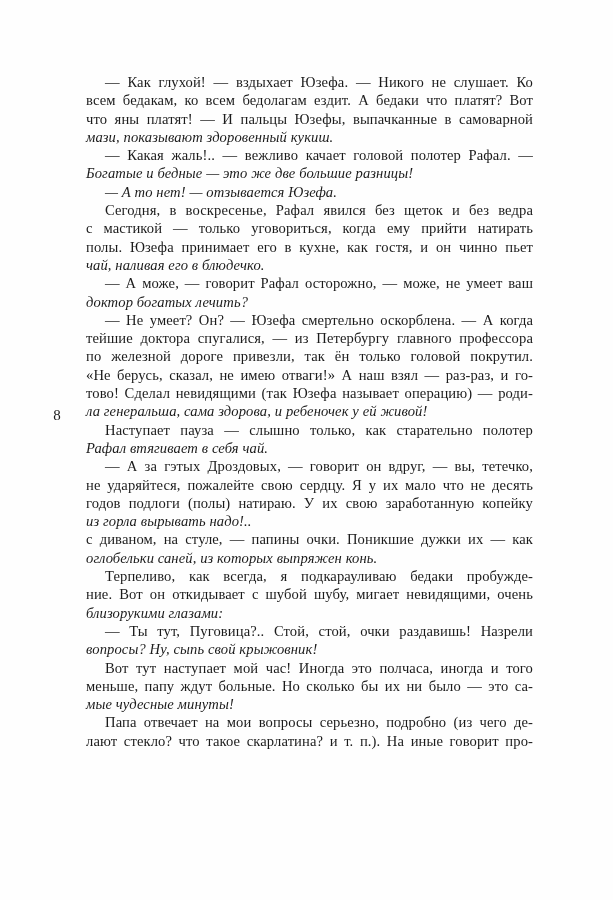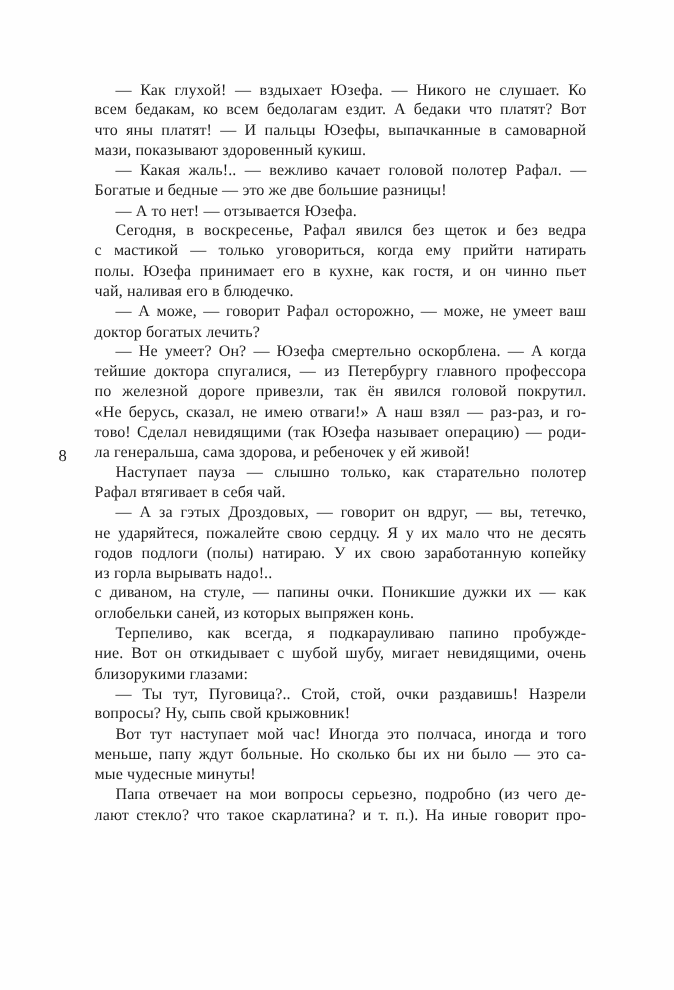--- a/index.html
+++ b/index.html
@@ -36,20 +36,21 @@
   }
   .line {
     text-align: justify;
     text-align-last: justify;
   }
   .line.first {
     text-indent: 19px;
   }
   .line.endpar {
     text-align-last: left;
+    font-style: italic;
   }
 </style>
 </head>
 <body style="background: rgb(254, 254, 254);">
 
 <div class="book-page" style="background: rgb(254, 254, 254); color: rgb(27, 27, 27);">
   <div class="page-number">8</div>
   <div class="text-block">
       <div class="line first">— Как глухой! — вздыхает Юзефа. — Никого не слушает. Ко</div>
       <div class="line">всем бедакам, ко всем бедолагам ездит. А бедаки что платят? Вот</div>
@@ -59,33 +60,33 @@
       <div class="line endpar">Богатые и бедные — это же две большие разницы!</div>
       <div class="line first endpar">— А то нет! — отзывается Юзефа.</div>
       <div class="line first">Сегодня, в воскресенье, Рафал явился без щеток и без ведра</div>
       <div class="line">с мастикой — только уговориться, когда ему прийти натирать</div>
       <div class="line">полы. Юзефа принимает его в кухне, как гостя, и он чинно пьет</div>
       <div class="line endpar">чай, наливая его в блюдечко.</div>
       <div class="line first">— А може, — говорит Рафал осторожно, — може, не умеет ваш</div>
       <div class="line endpar">доктор богатых лечить?</div>
       <div class="line first">— Не умеет? Он? — Юзефа смертельно оскорблена. — А когда</div>
       <div class="line">тейшие доктора спугалися, — из Петербургу главного профессора</div>
-      <div class="line">по железной дороге привезли, так ён явился головой покрутил.</div>
+      <div class="line">по железной дороге привезли, так ён только головой покрутил.</div>
       <div class="line">«Не берусь, сказал, не имею отваги!» А наш взял — раз-раз, и го-</div>
       <div class="line">тово! Сделал невидящими (так Юзефа называет операцию) — роди-</div>
       <div class="line endpar">ла генеральша, сама здорова, и ребеночек у ей живой!</div>
       <div class="line first">Наступает пауза — слышно только, как старательно полотер</div>
       <div class="line endpar">Рафал втягивает в себя чай.</div>
       <div class="line first">— А за гэтых Дроздовых, — говорит он вдруг, — вы, тетечко,</div>
       <div class="line">не ударяйтеся, пожалейте свою сердцу. Я у их мало что не десять</div>
       <div class="line">годов подлоги (полы) натираю. У их свою заработанную копейку</div>
       <div class="line endpar">из горла вырывать надо!..</div>
       <div class="line">с диваном, на стуле, — папины очки. Поникшие дужки их — как</div>
       <div class="line endpar">оглобельки саней, из которых выпряжен конь.</div>
-      <div class="line first">Терпеливо, как всегда, я подкарауливаю папино пробужде-</div>
+      <div class="line first">Терпеливо, как всегда, я подкарауливаю бедаки пробужде-</div>
       <div class="line">ние. Вот он откидывает с шубой шубу, мигает невидящими, очень</div>
       <div class="line endpar">близорукими глазами:</div>
       <div class="line first">— Ты тут, Пуговица?.. Стой, стой, очки раздавишь! Назрели</div>
       <div class="line endpar">вопросы? Ну, сыпь свой крыжовник!</div>
       <div class="line first">Вот тут наступает мой час! Иногда это полчаса, иногда и того</div>
       <div class="line">меньше, папу ждут больные. Но сколько бы их ни было — это са-</div>
       <div class="line endpar">мые чудесные минуты!</div>
       <div class="line first">Папа отвечает на мои вопросы серьезно, подробно (из чего де-</div>
       <div class="line">лают стекло? что такое скарлатина? и т. п.). На иные говорит про-</div>
     </div>

